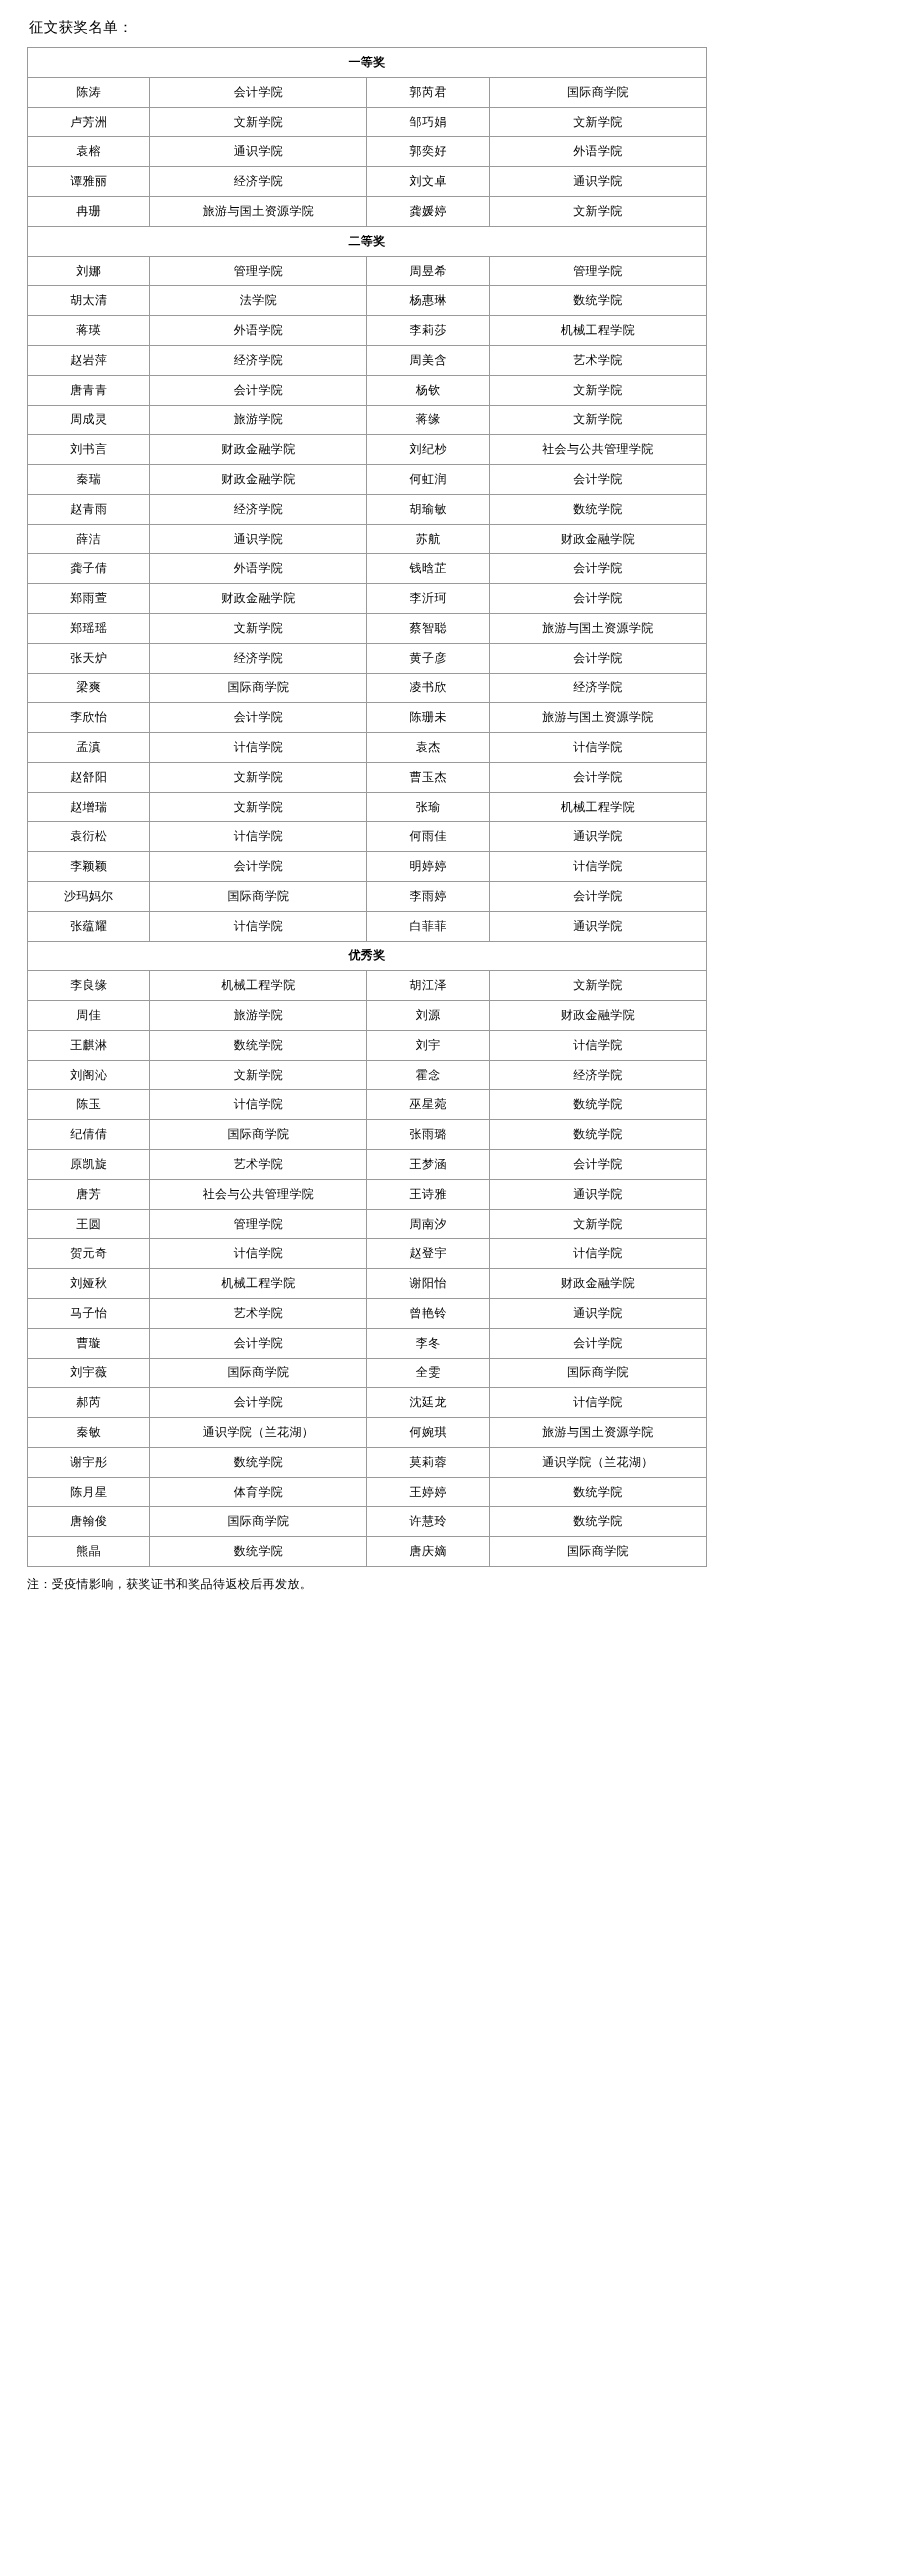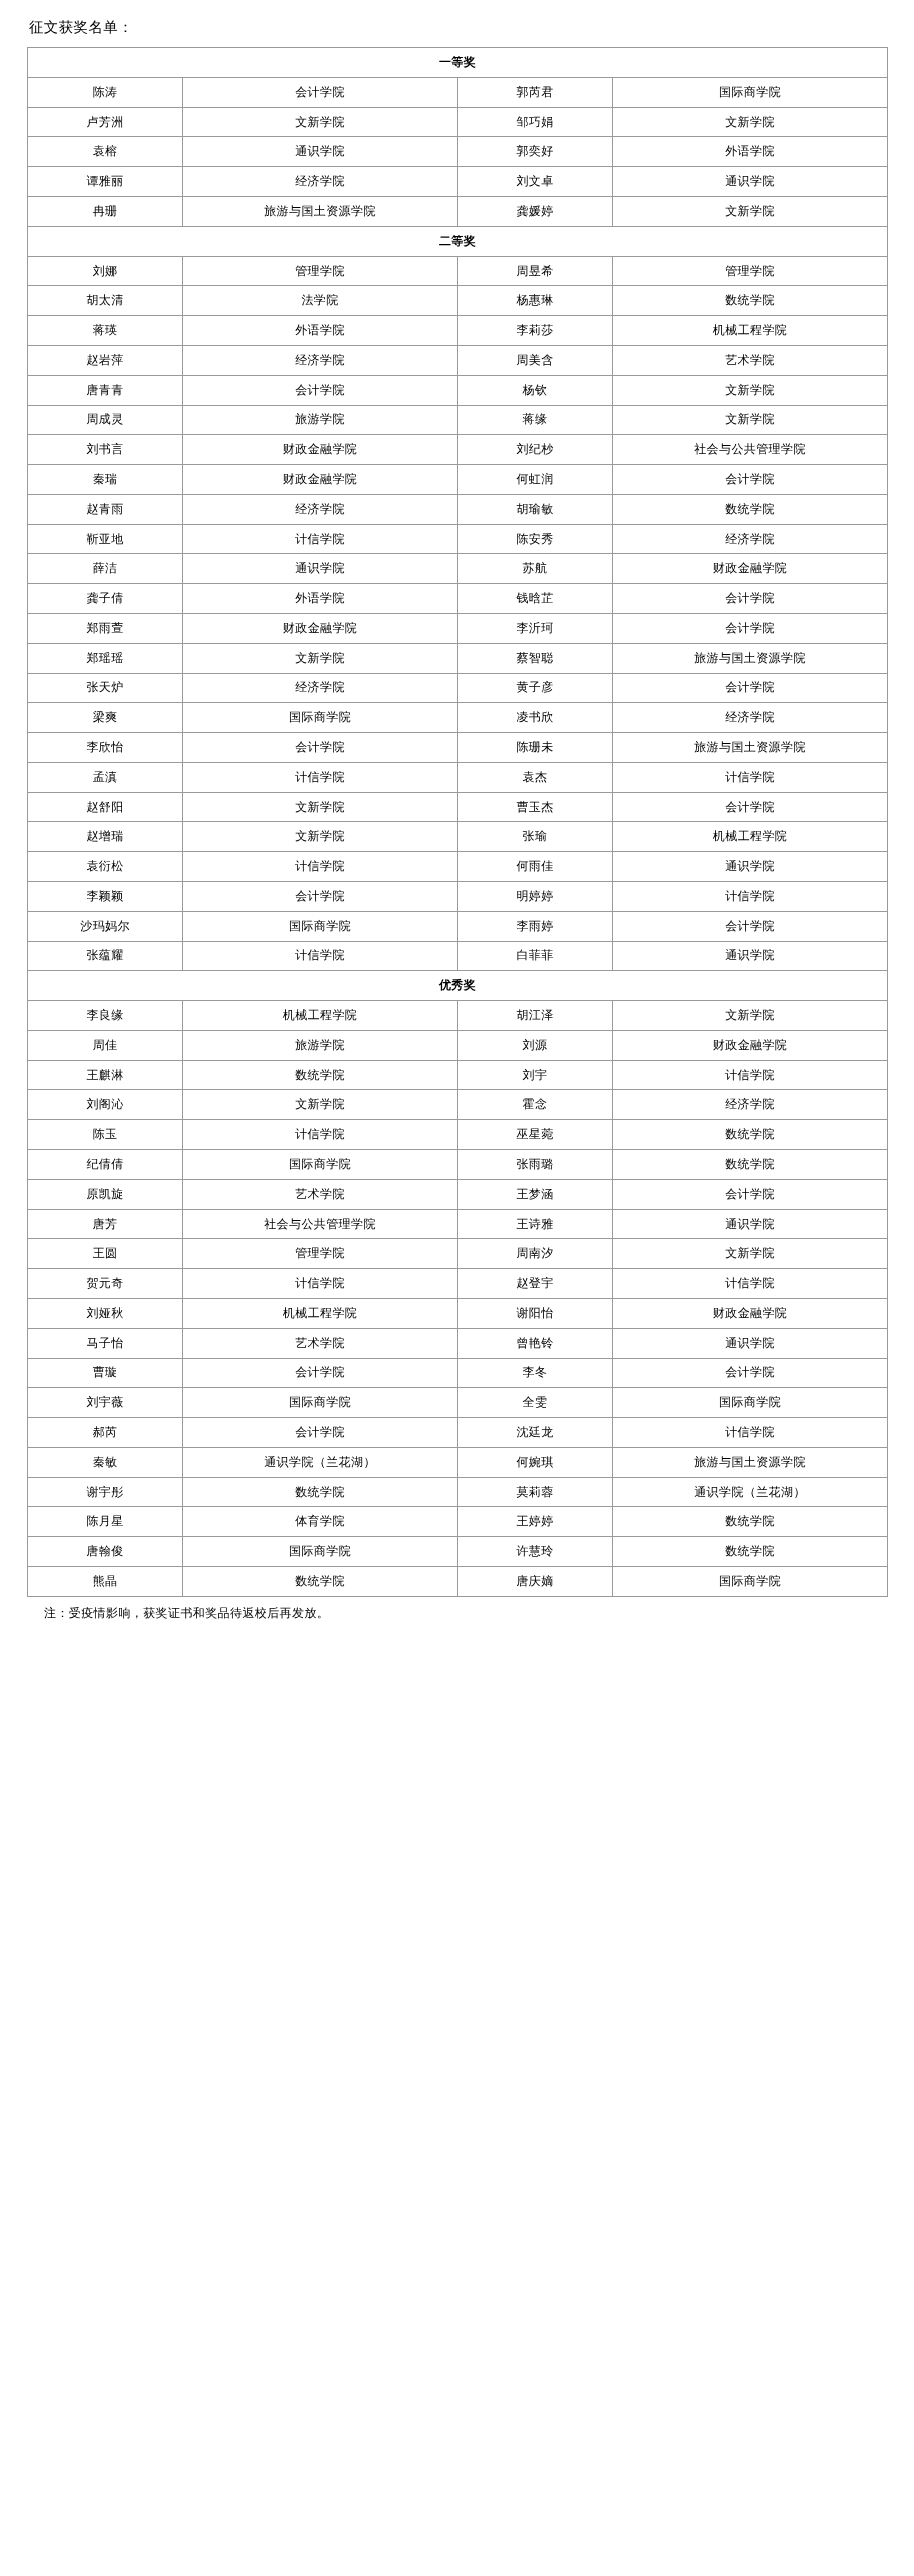--- a/index.html
+++ b/index.html
@@ -20,21 +20,21 @@
     padding: 13.5px 27px 9.6px 27px;
   }
   .doc-title {
     font-size: 14.4px;
     font-weight: normal;
     letter-spacing: 0.5px;
     margin: 3.9px 0 9.6px 1.9px;
     line-height: 1.4;
   }
   table.award-table {
-    width: 861px;
+    width: 680px;
     border-collapse: collapse;
     table-layout: fixed;
     font-size: 12px;
   }
   table.award-table td {
     border: 1px solid #9a9a9a;
     height: 25px;
     text-align: center;
     vertical-align: middle;
     padding: 1.9px 3.9px;
@@ -44,21 +44,21 @@
   }
   td.group-header {
     font-weight: bold;
     letter-spacing: 1.9px;
   }
   .col-name { width: 114px; }
   .col-dept { width: 202px; }
   .note {
     font-size: 12px;
     margin-top: 7.7px;
-    margin-left: 17px;
+    margin-left: 0;
     letter-spacing: 0.4px;
     line-height: 1.5;
   }
 </style>
 </head>
 <body>
 
 <div class="page">
 
   <div class="doc-title">征文获奖名单：</div>
@@ -155,26 +155,20 @@
           <td>何虹润</td>
           <td>会计学院</td>
         </tr>
         <tr>
           <td>赵青雨</td>
           <td>经济学院</td>
           <td>胡瑜敏</td>
           <td>数统学院</td>
         </tr>
         <tr>
-          <td>靳亚地</td>
-          <td>计信学院</td>
-          <td>陈安秀</td>
-          <td>经济学院</td>
-        </tr>
-        <tr>
           <td>薛洁</td>
           <td>通识学院</td>
           <td>苏航</td>
           <td>财政金融学院</td>
         </tr>
         <tr>
           <td>龚子倩</td>
           <td>外语学院</td>
           <td>钱晗芷</td>
           <td>会计学院</td>

